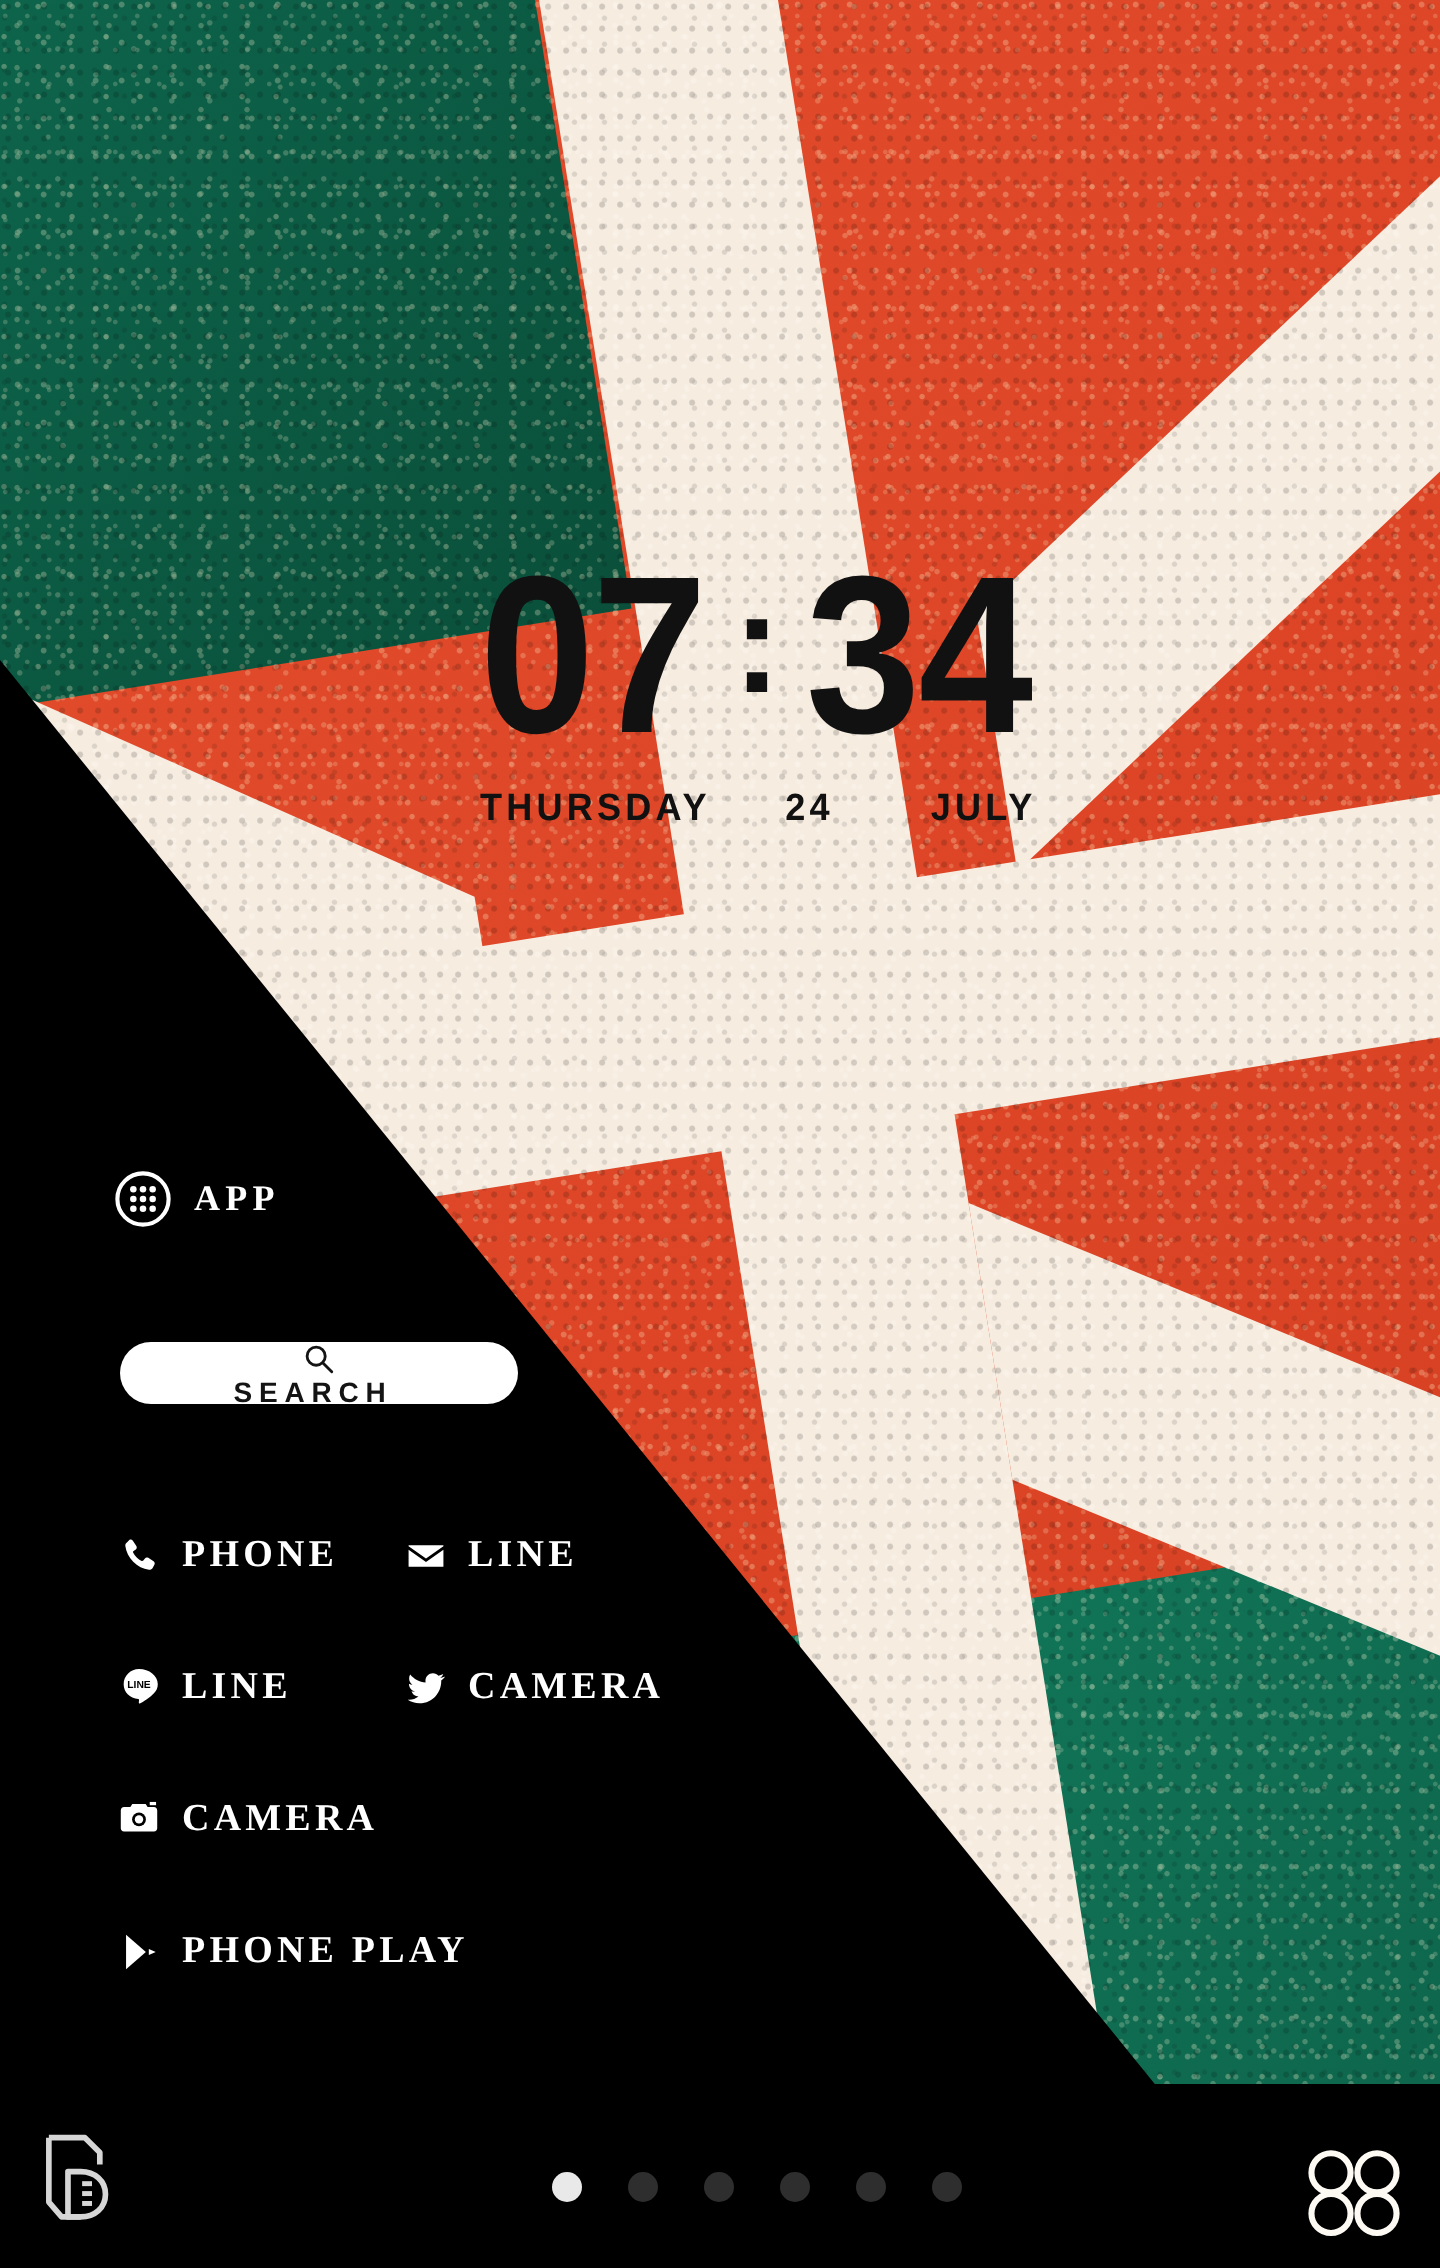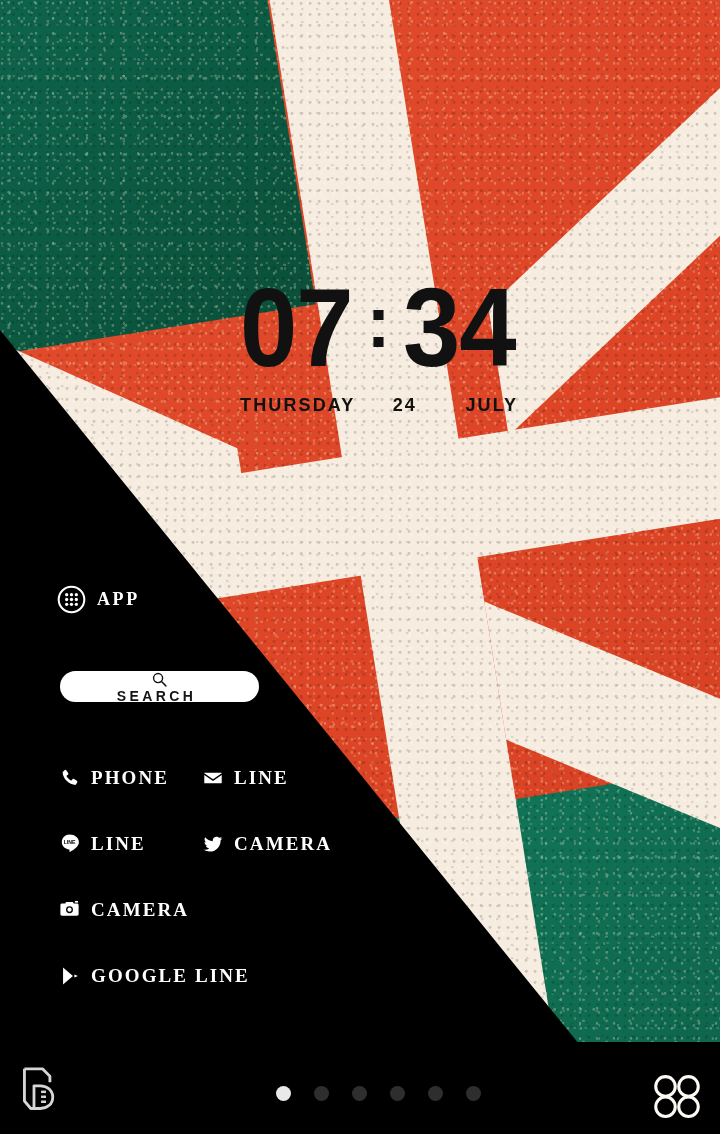--- a/index.html
+++ b/index.html
@@ -247,21 +247,21 @@
     </div>
 
     <div class="srow">
       <div class="scell">
         <span class="sicon">
           <svg viewBox="0 0 24 24" width="22" height="22">
             <polygon points="4.4,2.6 4.4,21.4 15.2,12" fill="#fff"></polygon>
             <polygon points="16.8,10.4 20.6,12 16.8,13.6" fill="#fff"></polygon>
           </svg>
         </span>
-        <span class="slbl">GOOGLE LINE</span>
+        <span class="slbl">PHONE PLAY</span>
       </div>
     </div>
 
   </div>
 
   <svg id="note-icon" viewBox="0 0 24 26">
     <path d="M3.2 1.6h10.2l4.2 4.2v3.4" fill="none" stroke="#d6d6d6" stroke-width="1.6" stroke-linejoin="round"></path>
     <path d="M3.2 1.6v18.2l3.6 4.2h5.4" fill="none" stroke="#d6d6d6" stroke-width="1.6" stroke-linejoin="round"></path>
     <path d="M12.2 24c4 0 7-2.6 7-6.4s-3-6.4-7-6.4H8.6V24z" fill="none" stroke="#d6d6d6" stroke-width="1.6" stroke-linejoin="round"></path>
     <line x1="12.6" y1="14.6" x2="15.4" y2="14.6" stroke="#d6d6d6" stroke-width="1.4"></line>

